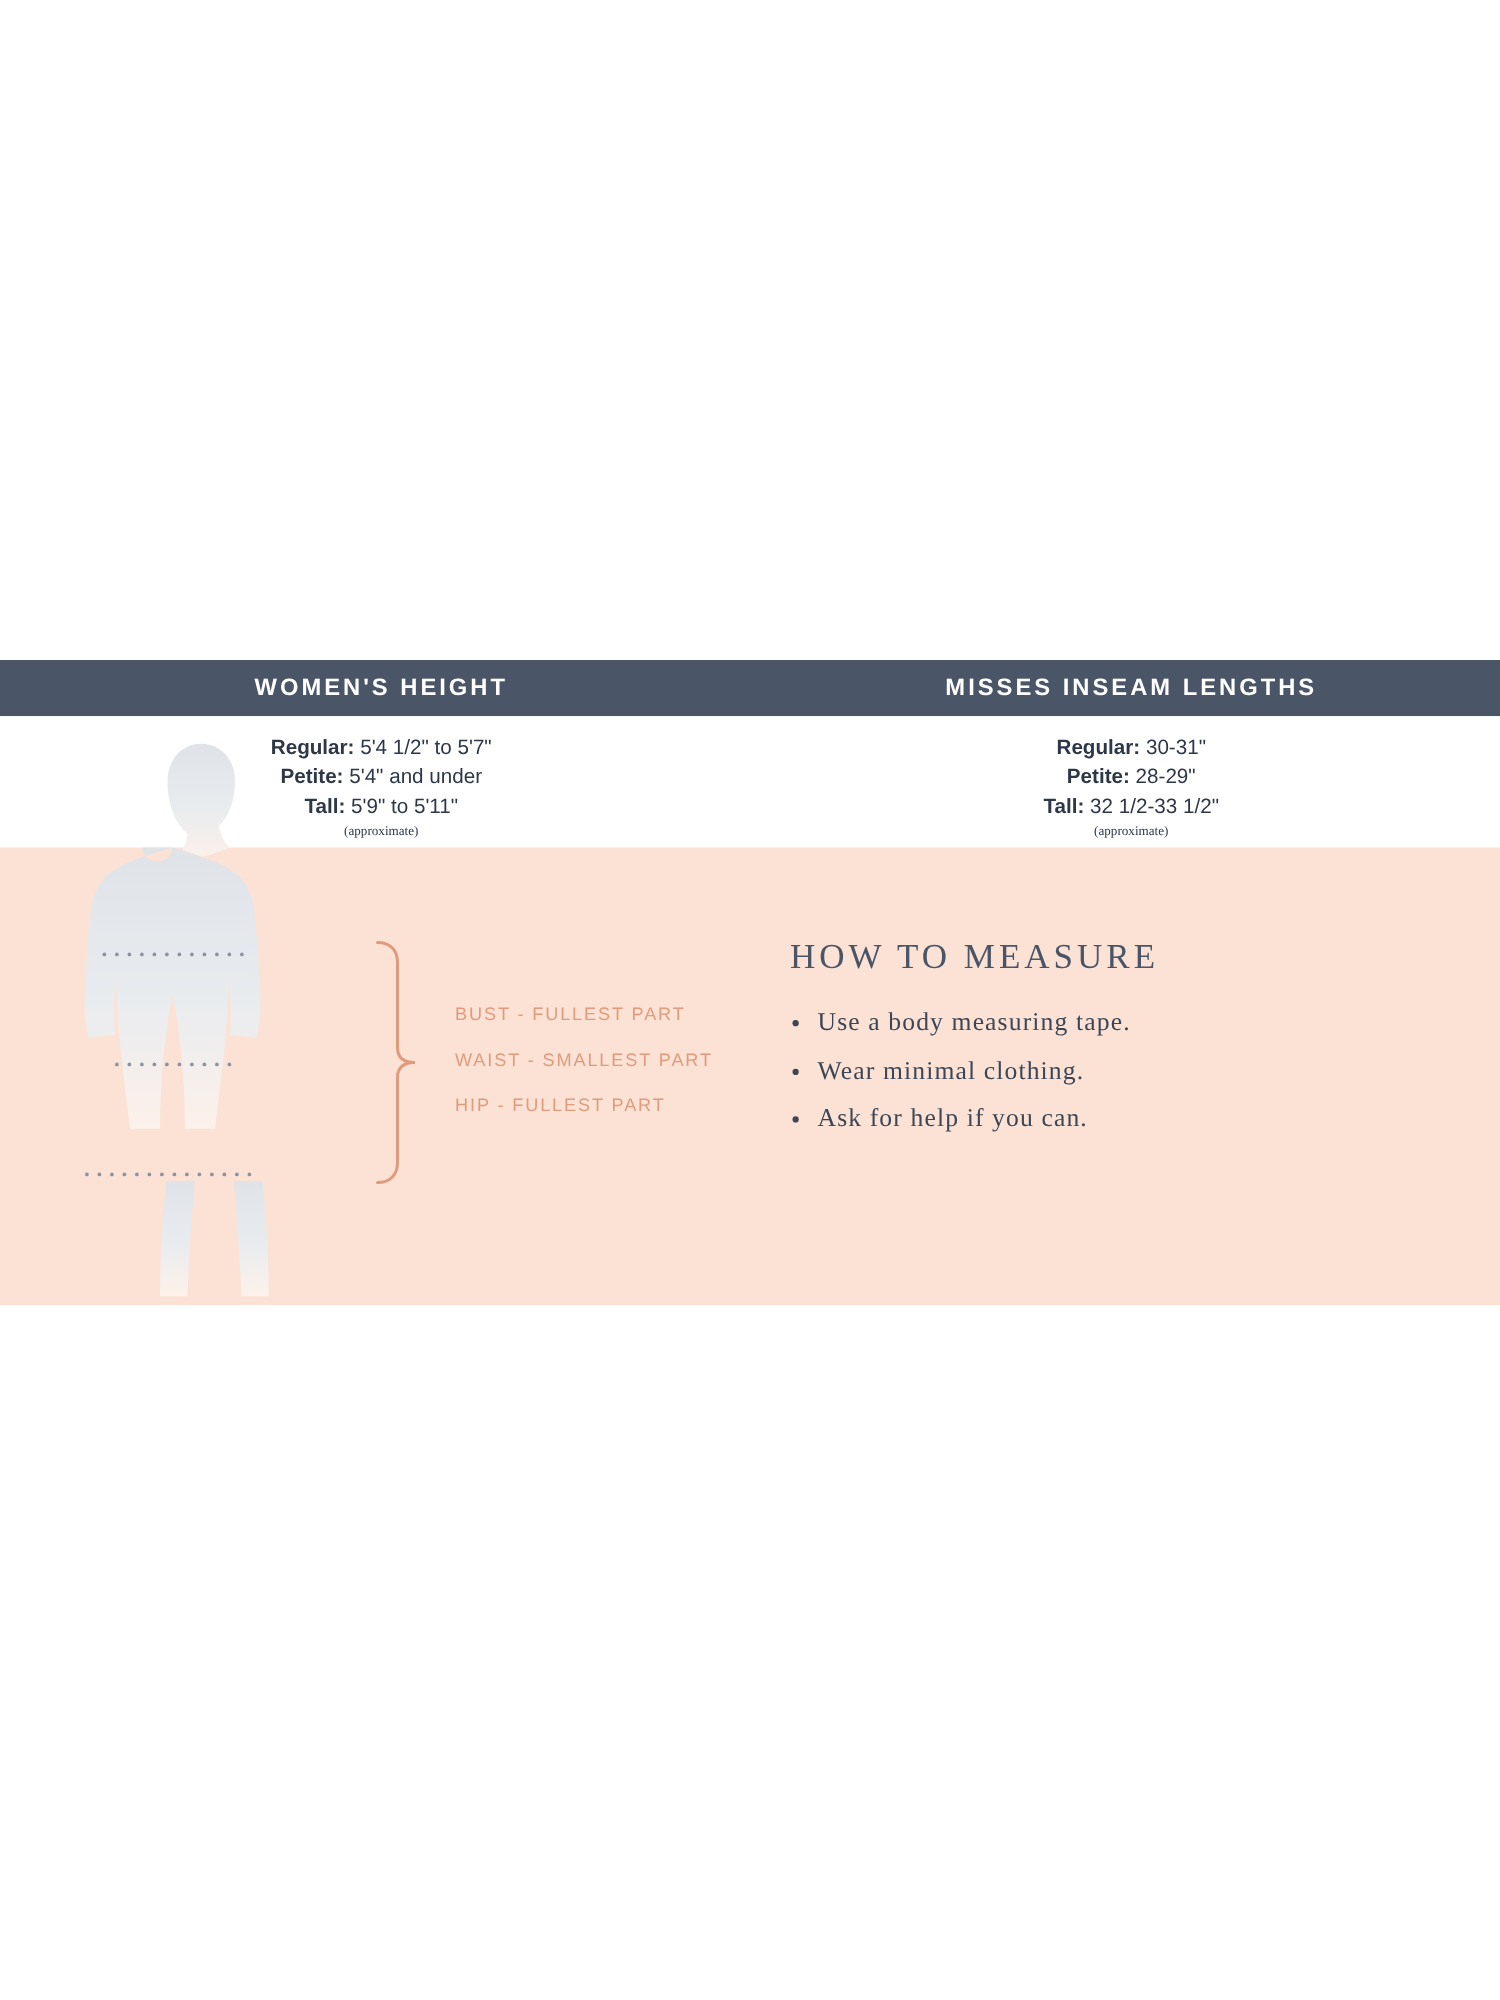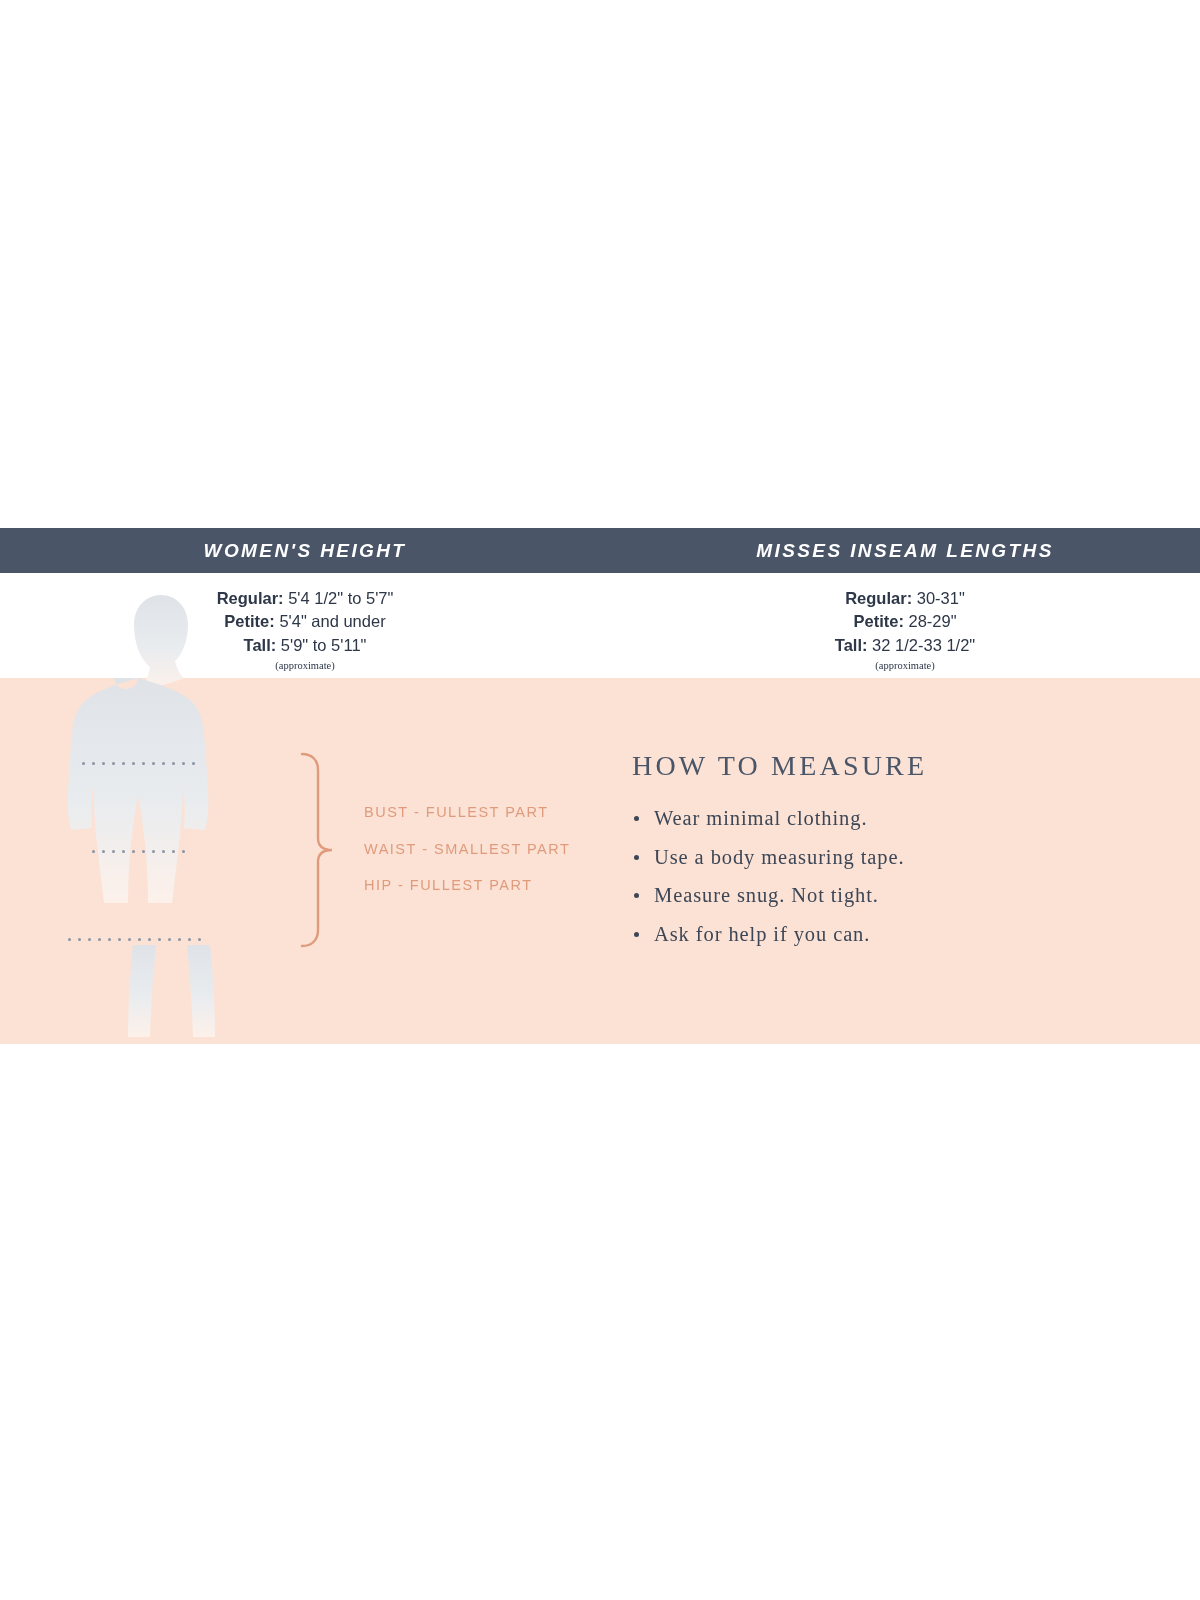--- a/index.html
+++ b/index.html
@@ -24,21 +24,20 @@
     height: 45px;
     background: #4a5568;
     display: flex;
     align-items: center;
   }
   .header-col {
     display: flex;
     align-items: center;
     justify-content: center;
     height: 100%;
-    font-style: italic;
   }
   .header-col.left  { width: 610px; }
   .header-col.right { width: 590px; }
   .header-title {
     color: #ffffff;
     font-size: 19px;
     font-weight: bold;
     letter-spacing: 2.4px;
     font-family: "Liberation Sans", sans-serif;
   }
@@ -301,18 +300,17 @@
 
 <div class="measure-labels">
   <div class="measure-label">BUST - FULLEST PART</div>
   <div class="measure-label">WAIST - SMALLEST PART</div>
   <div class="measure-label">HIP - FULLEST PART</div>
 </div>
 
 <div class="howto">
   <div class="howto-kicker">HOW TO MEASURE</div>
   <ul class="howto-list">
+    <li>Use a body measuring tape.</li>
     <li>Wear minimal clothing.</li>
-    <li>Use a body measuring tape.</li>
-    <li>Measure snug. Not tight.</li>
     <li>Ask for help if you can.</li>
   </ul>
 </div>
 
 </body></html>

